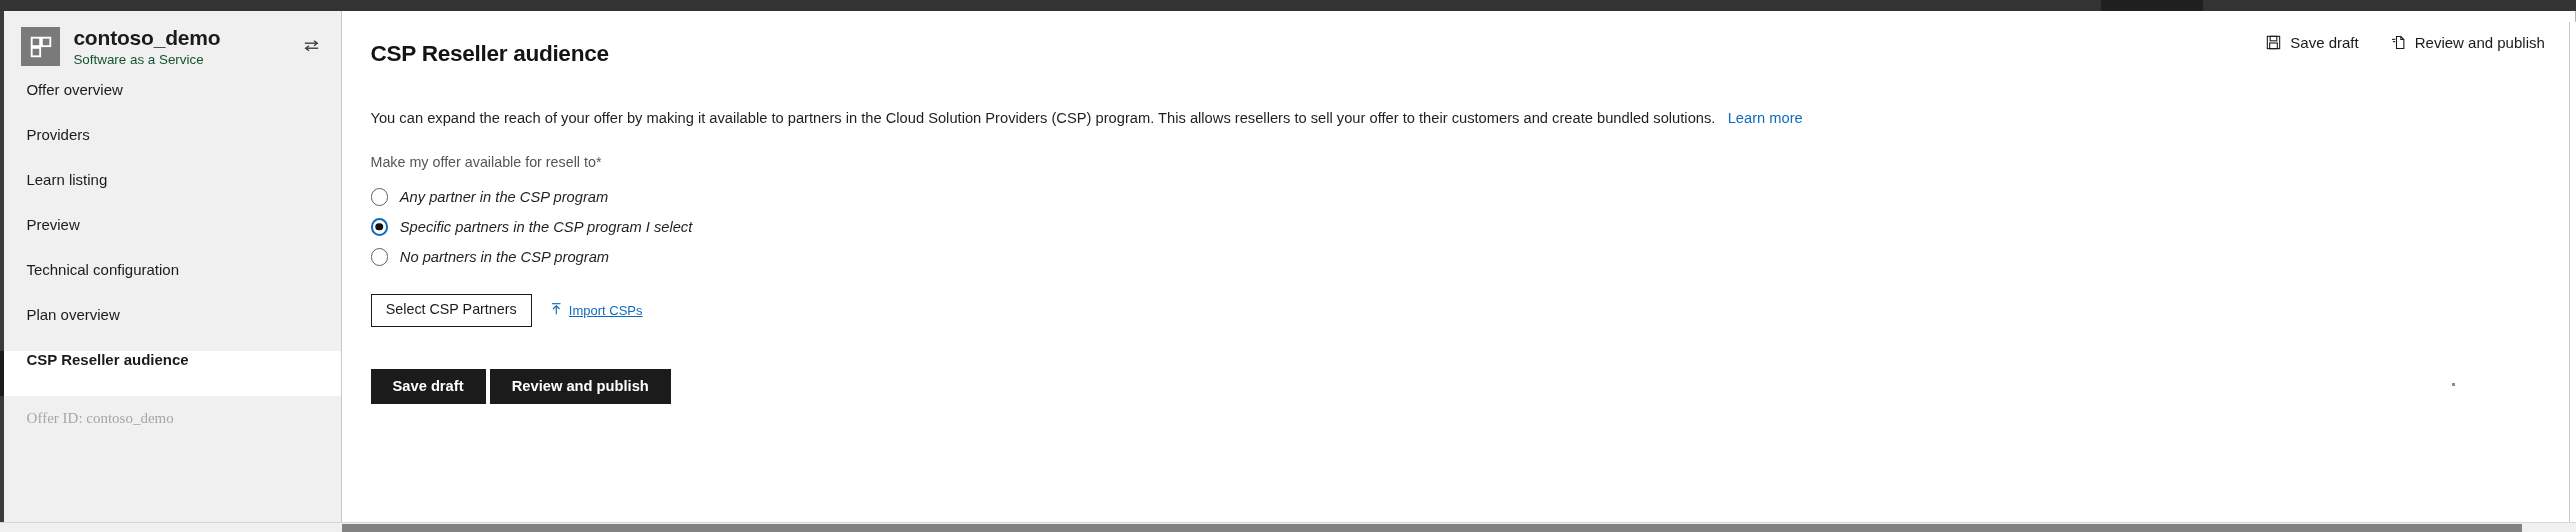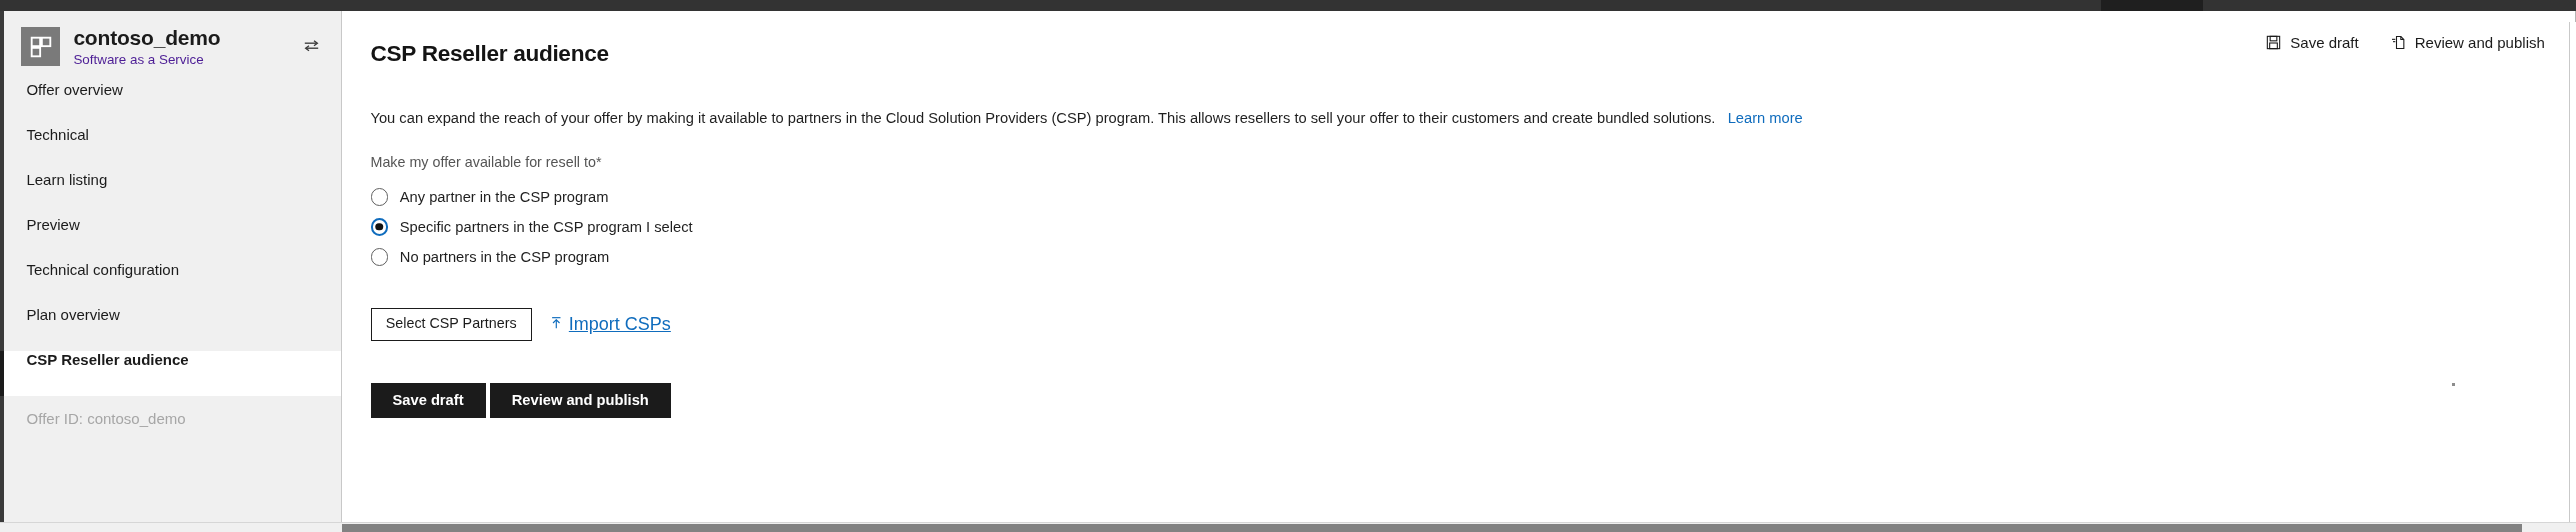--- a/index.html
+++ b/index.html
@@ -63,21 +63,21 @@
   .offer-name {
     font-size: 21px;
     font-weight: 600;
     color: #1b1b1b;
     line-height: 1.05;
     letter-spacing: -0.2px;
     white-space: nowrap;
   }
   .offer-sub {
     font-size: 13.4px;
-    color: #4c1d95;
+    color: #14532d;
     margin-top: 2.5px;
     white-space: nowrap;
   }
   .swap-btn {
     flex: 0 0 auto;
     width: 25px; height: 25px;
     display: flex; align-items: center; justify-content: center;
     cursor: pointer;
     margin-left: 6.7px;
   }
@@ -101,20 +101,21 @@
     border-left: 4.2px solid #1b1b1b;
   }
   .offer-id {
     height: 45px;
     display: flex;
     align-items: center;
     padding-left: 22.6px;
     font-size: 15px;
     color: #a6a6a6;
     white-space: nowrap;
+    font-family: Liberation Serif, serif;
   }
 
   
   .main {
     flex: 1 1 auto;
     position: relative;
     background: #ffffff;
     height: 512px;
     border-right: 0.8px solid #b5b5b5;
     overflow: hidden;
@@ -179,20 +180,21 @@
   }
   .req { color: #555555; }
 
   .radio-group { margin-top: 11.7px; }
   .radio-row {
     display: flex;
     align-items: center;
     height: 30px;
     cursor: pointer;
     white-space: nowrap;
+    font-style: italic;
   }
   .radio-mark {
     width: 17.6px; height: 17.6px;
     border-radius: 50%;
     border: 1.7px solid #5f5f5f;
     background: #ffffff;
     flex: 0 0 auto;
     margin-right: 11.7px;
     position: relative;
   }
@@ -210,41 +212,41 @@
     background: #121212;
   }
   .radio-label {
     font-size: 14.7px;
     color: #1f1f1f;
   }
 
   .action-row {
     display: flex;
     align-items: center;
-    margin-top: 36px;
+    margin-top: 22px;
     gap: 18.4px;
   }
   .btn-secondary {
     background: #ffffff;
     border: 1.7px solid #1b1b1b;
     color: #1b1b1b;
     font-family: inherit;
     font-size: 14.3px;
     padding: 7.5px 14.3px;
     cursor: pointer;
     line-height: 1.1;
     white-space: nowrap;
   }
 
   .import-link {
     display: flex;
     align-items: center;
     gap: 5.9px;
     color: #0f6cbd;
-    font-size: 18px;
+    font-size: 13px;
     cursor: pointer;
     white-space: nowrap;
   }
 
   .footer-buttons {
     display: flex;
     gap: 4.2px;
     margin-top: 42px;
   }
   .btn-primary {
@@ -326,21 +328,21 @@
           </svg>
         </span>
       </div>
     </div>
 
     <ul class="nav">
       <li class="nav-item">
         <span>Offer overview</span>
       </li>
       <li class="nav-item">
-        <span>Technical</span>
+        <span>Providers</span>
       </li>
       <li class="nav-item">
         <span>Learn listing</span>
       </li>
       <li class="nav-item">
         <span>Preview</span>
       </li>
       <li class="nav-item">
         <span>Technical configuration</span>
       </li>

